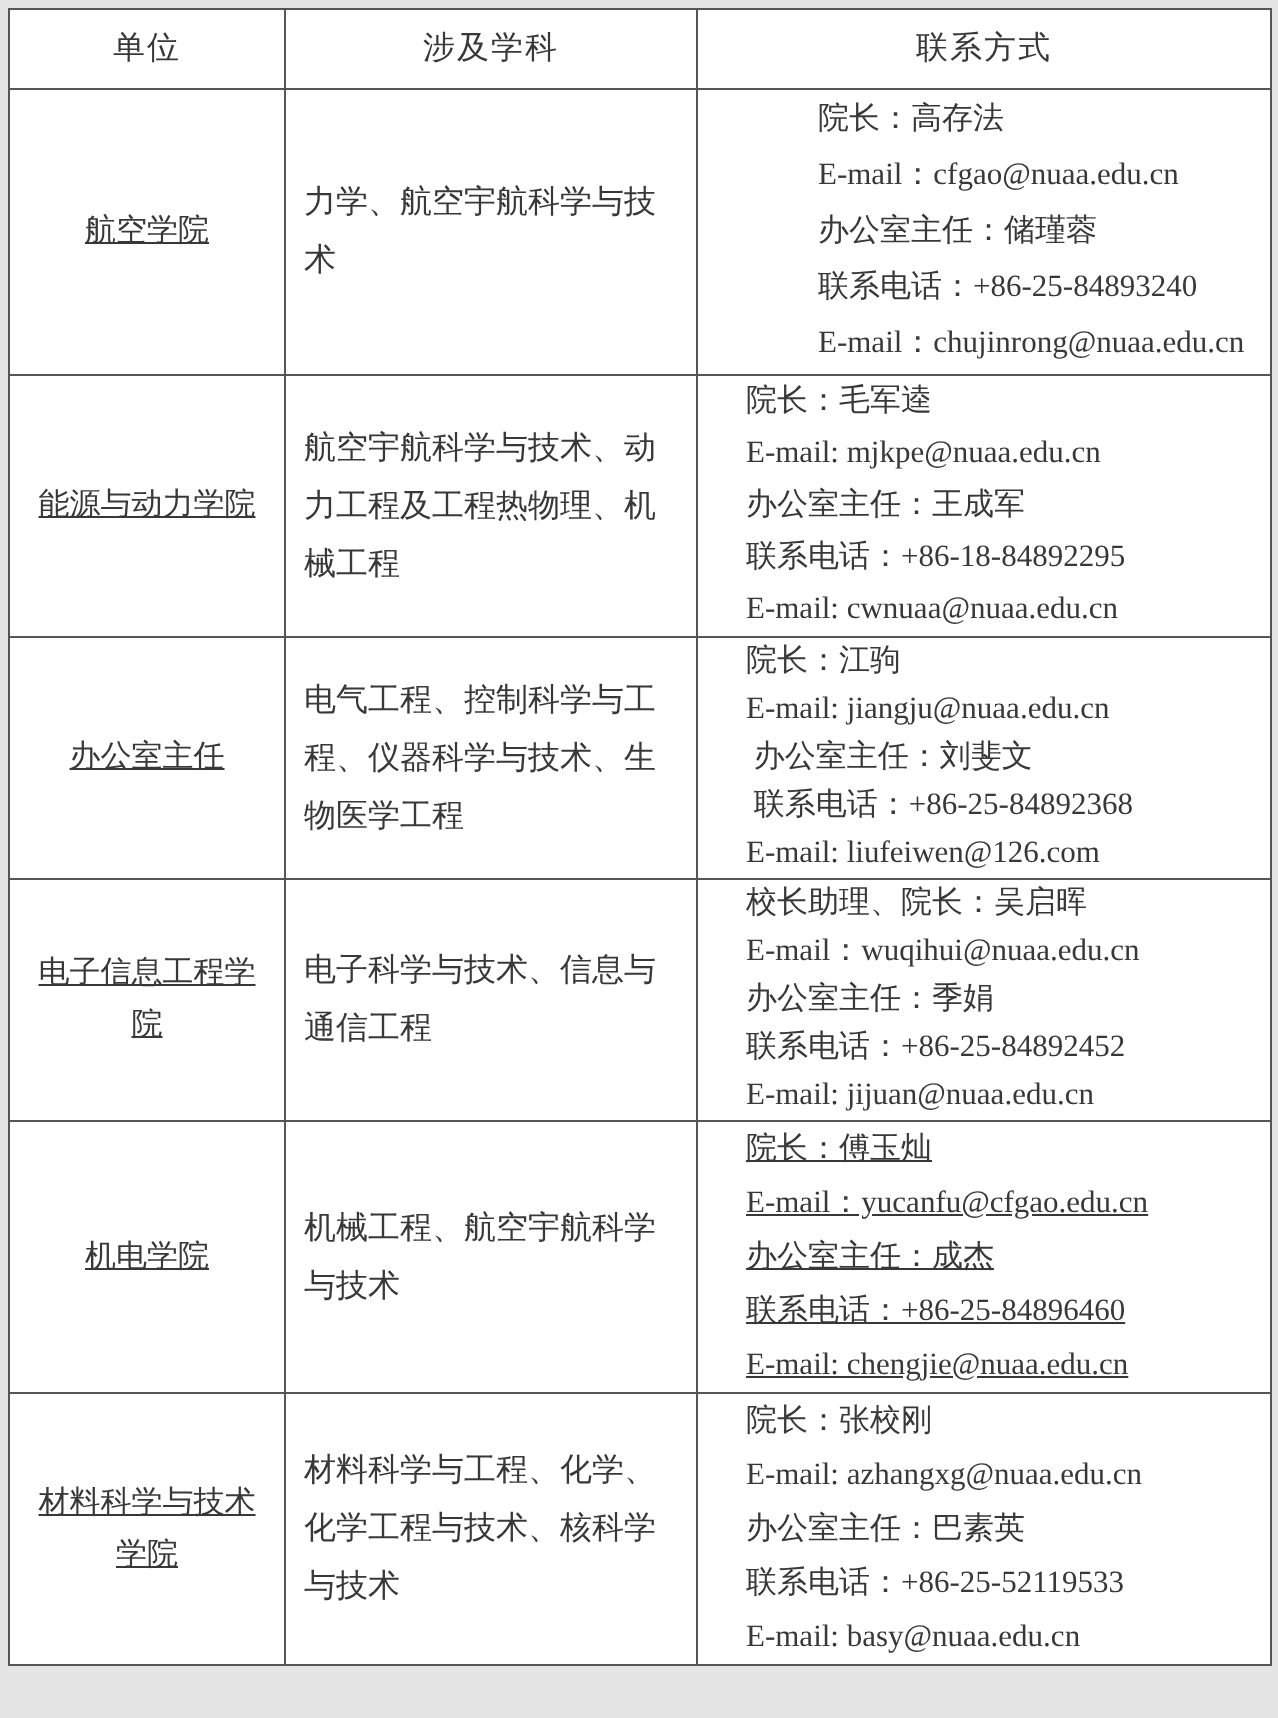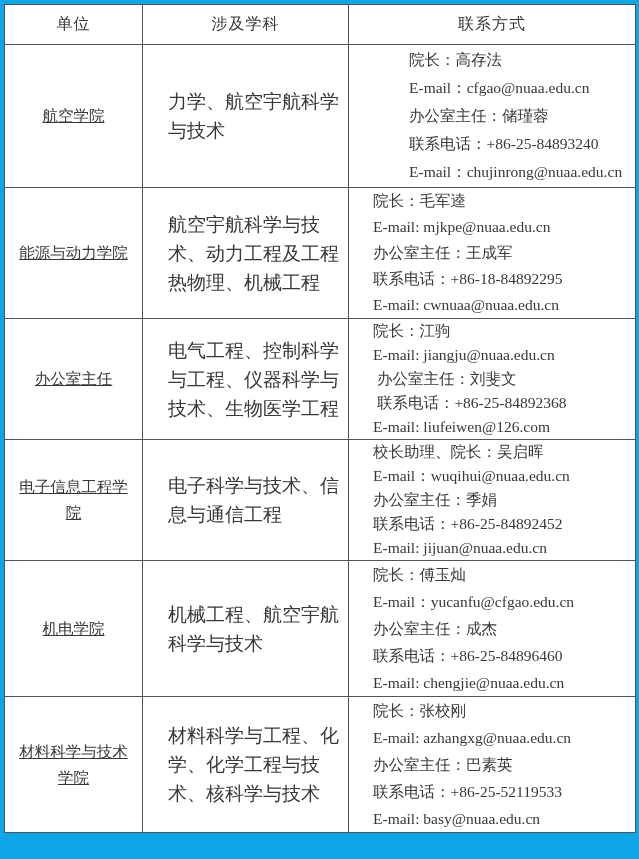--- a/index.html
+++ b/index.html
@@ -5,21 +5,21 @@
   html, body {
     margin: 0;
     padding: 0;
     background: #ffffff;
     font-family: "Liberation Serif", "DejaVu Serif", serif;
     color: #383838;
   }
   .page {
     width: 639px;
     height: 859px;
-    background: #0ea5e9;
+    background: #e5e5e5;
     box-sizing: border-box;
     padding: 4px;
   }
   table.contact-table {
     border-collapse: collapse;
     table-layout: fixed;
     width: 631px;
     background: #ffffff;
   }
   .contact-table col.c-unit { width: 138px; }
@@ -42,41 +42,41 @@
   td.unit {
     text-align: center;
     font-size: 15.5px;
     padding: 0 9px;
     line-height: 26px;
     text-decoration: underline;
   }
   tr.r6 td.unit { text-align: center; }
   td.disc {
     text-align: left;
-    font-size: 19px;
-    padding: 0 8px 0 25px;
+    font-size: 16px;
+    padding: 0 8px 0 9px;
     line-height: 29px;
   }
   td.contact {
     text-align: left;
     font-size: 15.5px;
     padding: 0 6px 0 24px;
   }
   td.contact .cline { white-space: pre-wrap; }
   tr.r1 td { height: 143px; }
   tr.r2 td { height: 131px; }
   tr.r3 td { height: 120px; }
   tr.r4 td { height: 119px; }
   tr.r5 td { height: 136px; }
   tr.r6 td { height: 135px; }
   tr.r1 td.contact .cline { line-height: 28px; padding-left: 36px; }
   tr.r2 td.contact .cline { line-height: 26px; }
   tr.r3 td.contact .cline { line-height: 24px; }
   tr.r4 td.contact .cline { line-height: 24px; }
-  tr.r5 td.contact .cline { line-height: 27px; }
+  tr.r5 td.contact .cline { line-height: 27px; text-decoration: underline; }
   tr.r6 td.contact .cline { line-height: 27px; }
 </style>
 </head>
 <body>
 
 <div class="page">
   <table class="contact-table">
     <colgroup>
       <col class="c-unit">
         <col class="c-disc">

